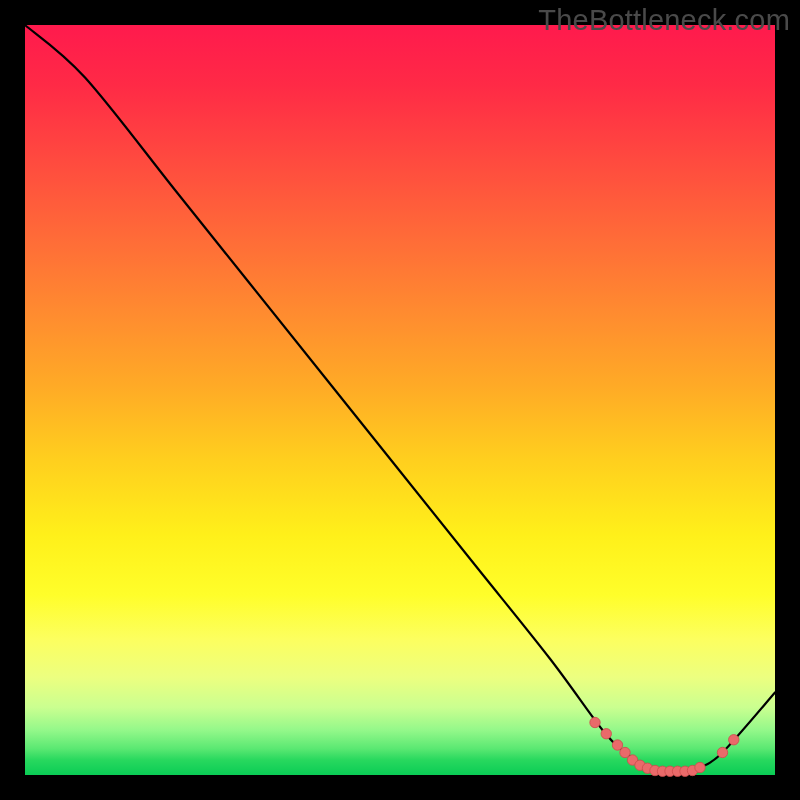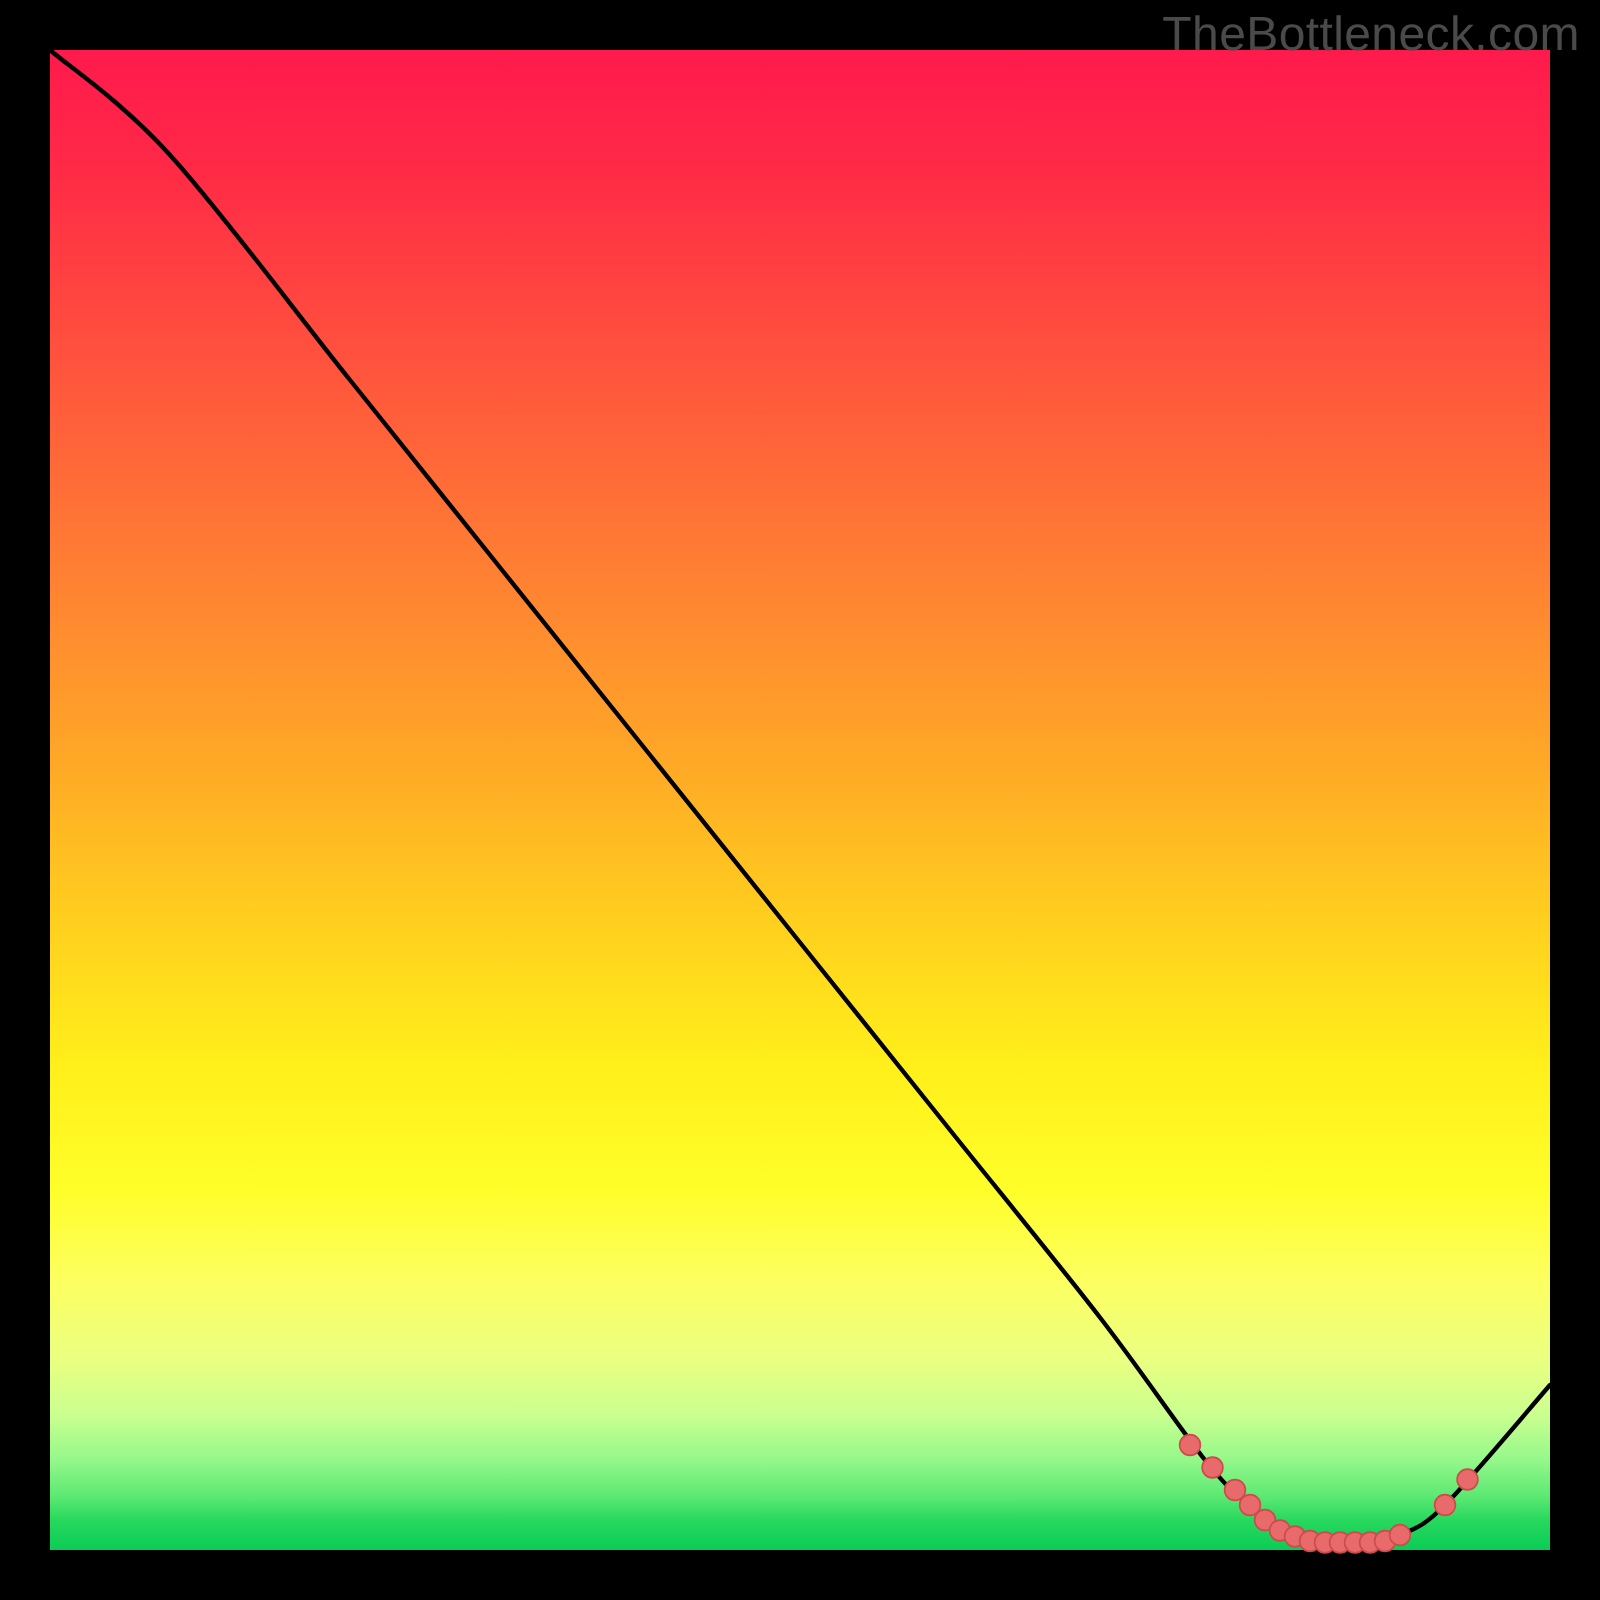--- a/index.html
+++ b/index.html
@@ -15,21 +15,21 @@
     position: relative;
     width: 800px;
     height: 800px;
     background: #000;
   }
   .watermark {
     position: absolute;
     top: 4px;
     right: 10px;
     color: #4a4a4a;
-    font-size: 24px;
+    font-size: 29px;
     font-weight: 500;
     letter-spacing: 0.2px;
     z-index: 20;
   }
   .plot {
     position: absolute;
     left: 25px;
     top: 25px;
     width: 750px;
     height: 750px;

